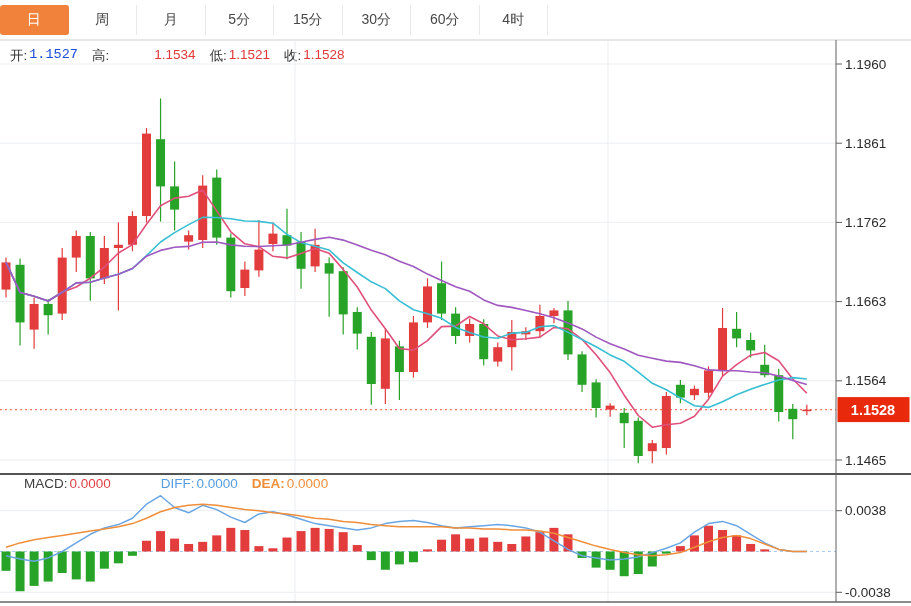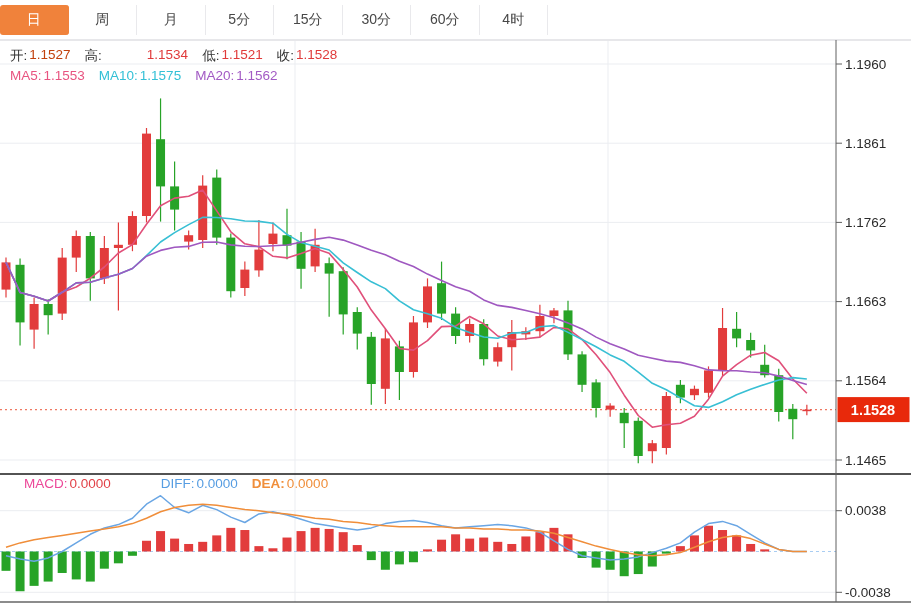--- a/index.html
+++ b/index.html
@@ -33,52 +33,38 @@
       <div class="tab">5分</div>
       <div class="tab">15分</div>
       <div class="tab">30分</div>
       <div class="tab">60分</div>
       <div class="tab">4时</div>
     </div>
 
   <div class="legend" id="ohlc-row">
       <span class="item">
         <span class="lbl">开:</span>
-        <span style="color: #c2410c;">1.1527</span>
+        <span style="color: #1d4ed8; font-family: Liberation Mono, monospace;">1.1527</span>
       </span>
       <span class="item">
         <span class="lbl">高:</span>
         <span style="color: rgb(224, 58, 58); margin-left: 43px;">1.1534</span>
       </span>
       <span class="item">
         <span class="lbl">低:</span>
         <span style="color: rgb(224, 58, 58);">1.1521</span>
       </span>
       <span class="item">
         <span class="lbl">收:</span>
         <span style="color: rgb(224, 58, 58);">1.1528</span>
       </span>
     </div>
-  <div class="legend" id="ma-row">
-      <span class="item">
-        <span class="lbl" style="color: rgb(232, 84, 128);">MA5:</span>
-        <span style="color: rgb(232, 84, 128);">1.1553</span>
-      </span>
-      <span class="item">
-        <span class="lbl" style="color: rgb(51, 192, 214);">MA10:</span>
-        <span style="color: rgb(51, 192, 214);">1.1575</span>
-      </span>
-      <span class="item">
-        <span class="lbl" style="color: rgb(162, 90, 196);">MA20:</span>
-        <span style="color: rgb(162, 90, 196);">1.1562</span>
-      </span>
-    </div>
   <div class="legend" id="macd-row">
       <span class="item">
-        <span class="lbl" style="color: #ec4899;">MACD:</span>
+        <span class="lbl" style="color: #404040;">MACD:</span>
         <span style="color: rgb(226, 66, 72);">0.0000</span>
       </span>
       <span class="item">
         <span class="lbl" style="color: rgb(86, 157, 226); margin-left: 36px;">DIFF:</span>
         <span style="color: rgb(86, 157, 226);">0.0000</span>
       </span>
       <span class="item">
         <span class="lbl" style="color: rgb(240, 142, 58); font-weight: bold;">DEA:</span>
         <span style="color: rgb(240, 142, 58);">0.0000</span>
       </span>

